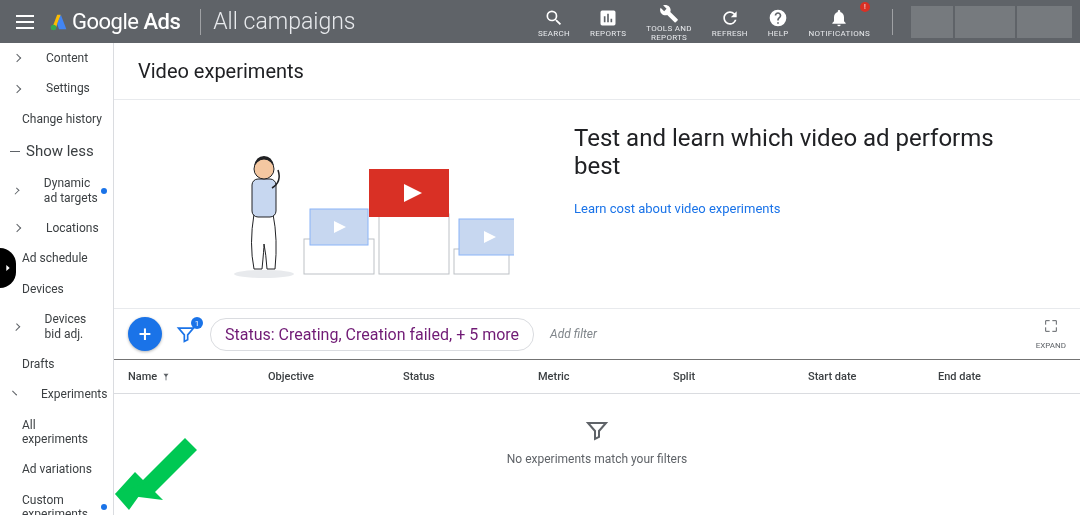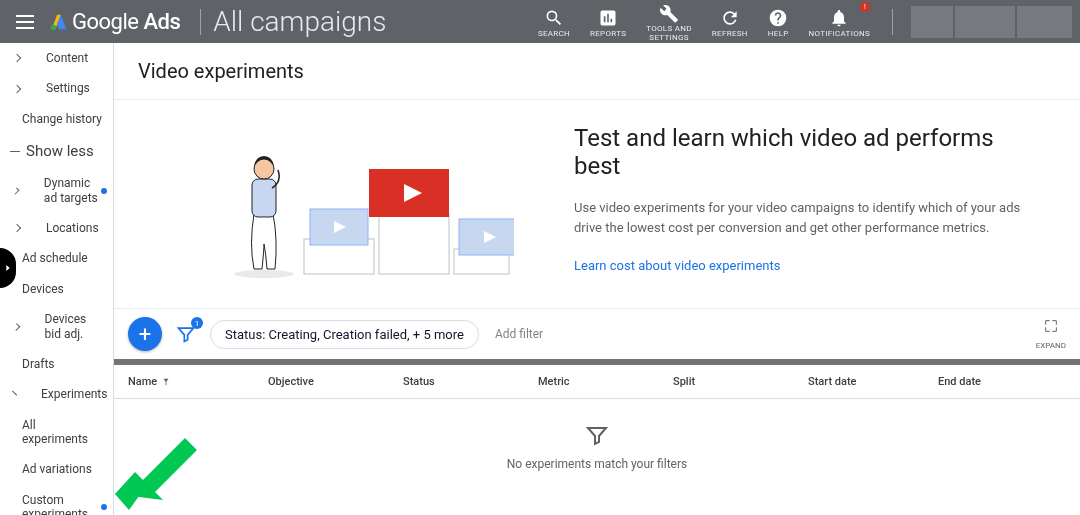--- a/index.html
+++ b/index.html
@@ -5,21 +5,21 @@
   * { box-sizing: border-box; margin: 0; padding: 0; font-family: Roboto, Arial, sans-serif; }
   body { width: 1080px; height: 515px; overflow: hidden; background: #fff; position: relative; }
   .header { height: 43px; background: #5f6368; display: flex; align-items: center; color: #fff; padding: 0 8px 0 8px; }
   .hamburger { width: 24px; height: 24px; display:flex; flex-direction: column; justify-content: center; gap:4px; margin:0 8px; cursor:pointer; }
   .hamburger span { height:2px; background:#fff; width:18px; }
   .logo { display:flex; align-items:center; gap:2px; margin-right:8px; }
   .logo-mark { width:22px; height:22px; position:relative; }
   .logo-txt { font-size:22px; font-weight:400; letter-spacing:-0.5px; }
   .logo-txt strong { font-weight:500; }
   .divider-v { width:1px; height:26px; background:rgba(255,255,255,0.4); margin:0 12px; }
-  .subtitle { font-size:28px; font-weight:300; color:#e8eaed; }
+  .subtitle { font-size:23px; font-weight:300; color:#e8eaed; }
   .header-spacer { flex:1; }
   .header-tools { display:flex; align-items:flex-start; height:100%; }
   .tool-item { display:flex; flex-direction:column; align-items:center; justify-content:center; padding:4px 10px 0; font-size:8px; letter-spacing:0.3px; color:#e8eaed; cursor:pointer; height:100%; position:relative; }
   .tool-item svg { width:20px; height:20px; fill:#fff; }
   .tool-lbl { margin-top:2px; text-align:center; line-height:1.1; }
   .notif-badge { position:absolute; top:2px; right:10px; width:10px; height:10px; border-radius:50%; background:#d93025; color:#fff; font-size:7px; display:flex; align-items:center; justify-content:center; }
   .header-right { display:flex; align-items:center; gap:2px; padding-left:6px; }
   .gray-box { background:rgba(255,255,255,0.15); height:32px; }
   .gb1{width:42px;} .gb2{width:60px;} .gb3{width:55px;}
 
@@ -45,27 +45,27 @@
   .hero-text { flex:1; }
   .hero-h { font-size:24px; color:#202124; margin-bottom:18px; font-weight:400;}
   .hero-p { font-size:13px; color:#5f6368; line-height:1.5; margin-bottom:18px; max-width:520px;}
   .hero-link { font-size:13px; color:#1a73e8; text-decoration:none; cursor:pointer; }
 
   .toolbar { display:flex; align-items:center; padding:8px 14px; gap:10px; position:relative; }
   .fab { width:34px; height:34px; border-radius:50%; background:#1a73e8; display:flex; align-items:center; justify-content:center; color:#fff; font-size:22px; cursor:pointer; box-shadow:0 1px 3px rgba(0,0,0,0.3);}
   .filter-btn { width:28px; height:28px; display:flex; align-items:center; justify-content:center; position:relative; cursor:pointer;}
   .filter-btn svg{width:20px;height:20px;fill:none;stroke:#1a73e8;stroke-width:2;}
   .filter-count{position:absolute;top:-3px;right:-3px;width:12px;height:12px;border-radius:50%;background:#1a73e8;color:#fff;font-size:8px;display:flex;align-items:center;justify-content:center;}
-  .chip { border:1px solid #dadce0; border-radius:16px; padding:6px 14px; font-size:13px; color:#0f172a; background:#fff; cursor:pointer;}
-  .add-filter-txt { font-size:12px; color:#80868b; margin-left:6px;}
+  .chip { border:1px solid #dadce0; border-radius:16px; padding:6px 14px; font-size:16px; color:#701a75; background:#fff; cursor:pointer;}
+  .add-filter-txt { font-size:12px; color:#80868b; margin-left:6px;font-style:italic;}
   .toolbar-spacer{flex:1;}
   .expand-btn { display:flex; flex-direction:column; align-items:center; font-size:8px; color:#5f6368; cursor:pointer; gap:7px;}
   .expand-btn svg{width:16px;height:16px;stroke:#5f6368;fill:none;stroke-width:1.5;}
 
-  .table-hdr { display:flex; border-top:6px solid #737373; border-bottom:1px solid #dadce0; background:#fff;}
+  .table-hdr { display:flex; border-top:1px solid #737373; border-bottom:1px solid #dadce0; background:#fff;}
   .th { padding:10px 14px; font-size:11px; color:#3c4043; font-weight:500; border-right:1px solid transparent; display:flex; align-items:center; gap:4px;}
   .col-name{flex:0 0 140px;} .col-obj{flex:0 0 135px;} .col-status{flex:0 0 135px;text-align:center;} .col-metric{flex:0 0 135px;} .col-split{flex:0 0 135px;} .col-start{flex:0 0 130px;} .col-end{flex:1;}
   .sort-arrow{width:10px;height:10px;}
 
   .empty { flex:1; display:flex; flex-direction:column; align-items:center; padding-top:24px; gap:10px; color:#5f6368; font-size:12px;}
   .empty svg{width:24px;height:24px;fill:none;stroke:#5f6368;stroke-width:2;}
 
   .green-arrow { position:absolute; left:115px; top:422px; pointer-events:none; z-index:10;}
 </style>
 </head>
@@ -101,21 +101,21 @@
       <svg viewBox="0 0 24 24">
           <path d="M19 3H5a2 2 0 00-2 2v14a2 2 0 002 2h14a2 2 0 002-2V5a2 2 0 00-2-2zM9 17H7v-7h2v7zm4 0h-2V7h2v10zm4 0h-2v-4h2v4z"></path>
         </svg>
       <span class="tool-lbl">REPORTS</span>
     </div>
     <div class="tool-item">
       <svg viewBox="0 0 24 24">
           <path d="M22.7 19l-9.1-9.1c.9-2.3.4-5-1.5-6.9-2-2-5-2.4-7.4-1.3L9 6 6 9 1.6 4.7C.4 7.1.9 10.1 2.9 12.1c1.9 1.9 4.6 2.4 6.9 1.5l9.1 9.1c.4.4 1 .4 1.4 0l2.3-2.3c.5-.4.5-1.1.1-1.4z"></path>
         </svg>
       <span class="tool-lbl" style="white-space:pre;">TOOLS AND
-SETTINGS</span>
+REPORTS</span>
     </div>
     <div class="tool-item">
       <svg viewBox="0 0 24 24">
           <path d="M17.65 6.35A7.958 7.958 0 0012 4c-4.42 0-7.99 3.58-7.99 8s3.57 8 7.99 8c3.73 0 6.84-2.55 7.73-6h-2.08A5.99 5.99 0 0112 18c-3.31 0-6-2.69-6-6s2.69-6 6-6c1.66 0 3.14.69 4.22 1.78L13 11h7V4l-2.35 2.35z"></path>
         </svg>
       <span class="tool-lbl">REFRESH</span>
     </div>
     <div class="tool-item">
       <svg viewBox="0 0 24 24">
           <path d="M12 2a10 10 0 100 20 10 10 0 000-20zm1 17h-2v-2h2v2zm2.07-7.75l-.9.92C13.45 12.9 13 13.5 13 15h-2v-.5c0-1.1.45-2.1 1.17-2.83l1.24-1.26c.37-.36.59-.86.59-1.41 0-1.1-.9-2-2-2s-2 .9-2 2H8c0-2.21 1.79-4 4-4s4 1.79 4 4c0 .88-.36 1.68-.93 2.25z"></path>
@@ -220,21 +220,20 @@
           <rect x="165" y="90" width="70" height="60" fill="#fff" stroke="#bdc1c6"></rect>
           <rect x="155" y="45" width="80" height="48" fill="#d93025"></rect>
           <polygon points="190,60 190,78 208,69" fill="#fff"></polygon>
           <rect x="240" y="125" width="55" height="25" fill="#fff" stroke="#bdc1c6"></rect>
           <rect x="245" y="95" width="58" height="36" fill="#c7d7f0" stroke="#8ab4f8"></rect>
           <polygon points="270,107 270,119 282,113" fill="#fff"></polygon>
         </svg>
       </div>
       <div class="hero-text">
         <h2 class="hero-h">Test and learn which video ad performs best</h2>
-        <p class="hero-p">Use video experiments for your video campaigns to identify which of your ads drive the lowest cost per conversion and get other performance metrics.</p>
         <a class="hero-link">Learn cost about video experiments</a>
       </div>
     </div>
 
     <div class="toolbar">
       <div class="fab">+</div>
       <div class="filter-btn">
         <svg viewBox="0 0 24 24">
             <path d="M3 5h18l-7 8v6l-4 2v-8z"></path>
           </svg>

